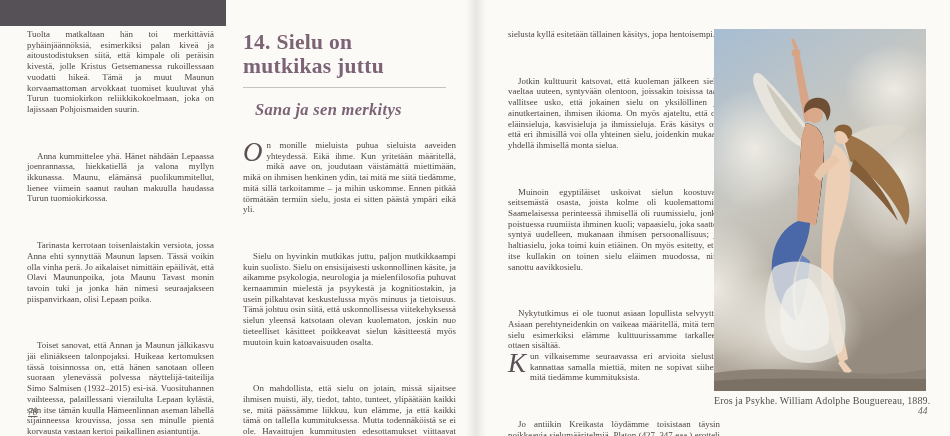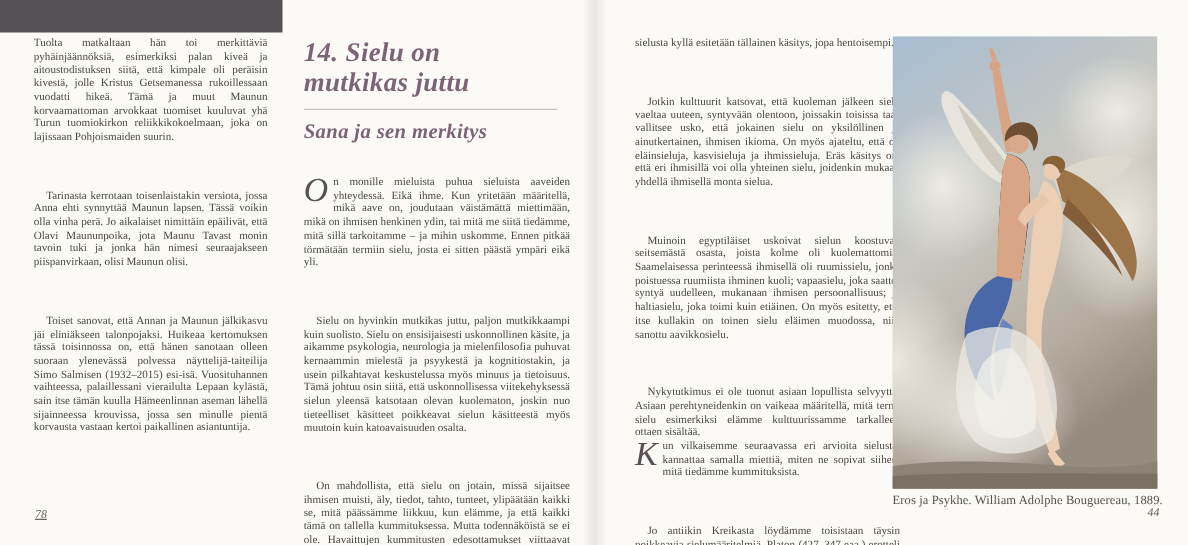--- a/index.html
+++ b/index.html
@@ -30,27 +30,27 @@
     float:left;
     font-style:italic;
     font-size:27px;line-height:20px;
     padding:2px 4px 0 0;
     color:#5a4f54;
   }
 
   
   .chapter-block{position:absolute;left:243px;top:30px;width:213px;}
   .chapter-title{
-    font-style:italic;font-size:21.5px;line-height:24px;
+    font-size:21.5px;line-height:24px;
     color:#7c6375;margin:0 18px 0 0;letter-spacing:.3px;
   }
   .chapter-rule{border:0;border-top:1px solid #c6c2c1;margin:9px 10px 7px 0;}
   .script-heading{
     font-style:italic;font-size:16.5px;line-height:19px;
-    color:#7c6375;margin:0;letter-spacing:.3px;
+    color:#7c6375;margin:12px;letter-spacing:.3px;
   }
   .heading2{margin:10px 0 8px 0;}
 
   
   .artwork{position:absolute;left:714px;top:29px;width:212px;height:362px;}
   .artwork svg{display:block;width:212px;height:362px;}
   .caption{
     position:absolute;left:714px;top:395px;width:220px;
     font-size:10px;color:#55504b;letter-spacing:.1px;
   }
@@ -63,21 +63,22 @@
 </style>
 </head>
 <body>
 
 <div class="spread">
 
   <div class="corner-tab"></div>
 
   <div class="col col1">
       <p class="para">Tuolta matkaltaan hän toi merkittäviä pyhäinjäännöksiä, esimerkiksi palan kiveä ja aitoustodistuksen siitä, että kimpale oli peräisin kivestä, jolle Kristus Getsemanessa rukoillessaan vuodatti hikeä. Tämä ja muut Maunun korvaamattoman arvokkaat tuomiset kuuluvat yhä Turun tuomiokirkon reliikkikokoelmaan, joka on lajissaan Pohjoismaiden suurin.</p>
-      <p class="para indent">Tarinasta kerrotaan toisenlaistakin versiota, jossa Anna ehti synnyttää Maunun lapsen. Tässä voikin olla vinha perä. Jo aikalaiset nimittäin epäilivät, että Olavi Maununpoika, jota Maunu Tavast monin tavoin tuki ja jonka hän nimesi seuraajakseen piispanvirkaan, olisi Maunun olisi.</p>
+      <p class="para indent">Anna kummittelee yhä. Hänet nähdään Lepaassa joenrannassa, hiekkatiellä ja valona myllyn ikkunassa. Maunu, elämänsä puolikummitellut, lienee viimein saanut rauhan makuulla haudassa Turun tuomiokirkossa.</p>
+      <p class="para indent">Tarinasta kerrotaan toisenlaistakin versiota, jossa Anna ehti synnyttää Maunun lapsen. Tässä voikin olla vinha perä. Jo aikalaiset nimittäin epäilivät, että Olavi Maununpoika, jota Maunu Tavast monin tavoin tuki ja jonka hän nimesi seuraajakseen piispanvirkaan, olisi Lepaan poika.</p>
       <p class="para indent">Toiset sanovat, että Annan ja Maunun jälkikasvu jäi eliniäkseen talonpojaksi. Huikeaa kertomuksen tässä toisinnossa on, että hänen sanotaan olleen suoraan ylenevässä polvessa näyttelijä-taiteilija Simo Salmisen (1932–2015) esi-isä. Vuosituhannen vaihteessa, palaillessani vierailulta Lepaan kylästä, sain itse tämän kuulla Hämeenlinnan aseman lähellä sijainneessa krouvissa, jossa sen minulle pientä korvausta vastaan kertoi paikallinen asiantuntija.</p>
     </div>
 
   <div class="chapter-block">
     <h1 class="chapter-title">14. Sielu on mutkikas juttu</h1>
     <hr class="chapter-rule">
     <h2 class="script-heading">Sana ja sen merkitys</h2>
   </div>
 
   <div class="col col2">

